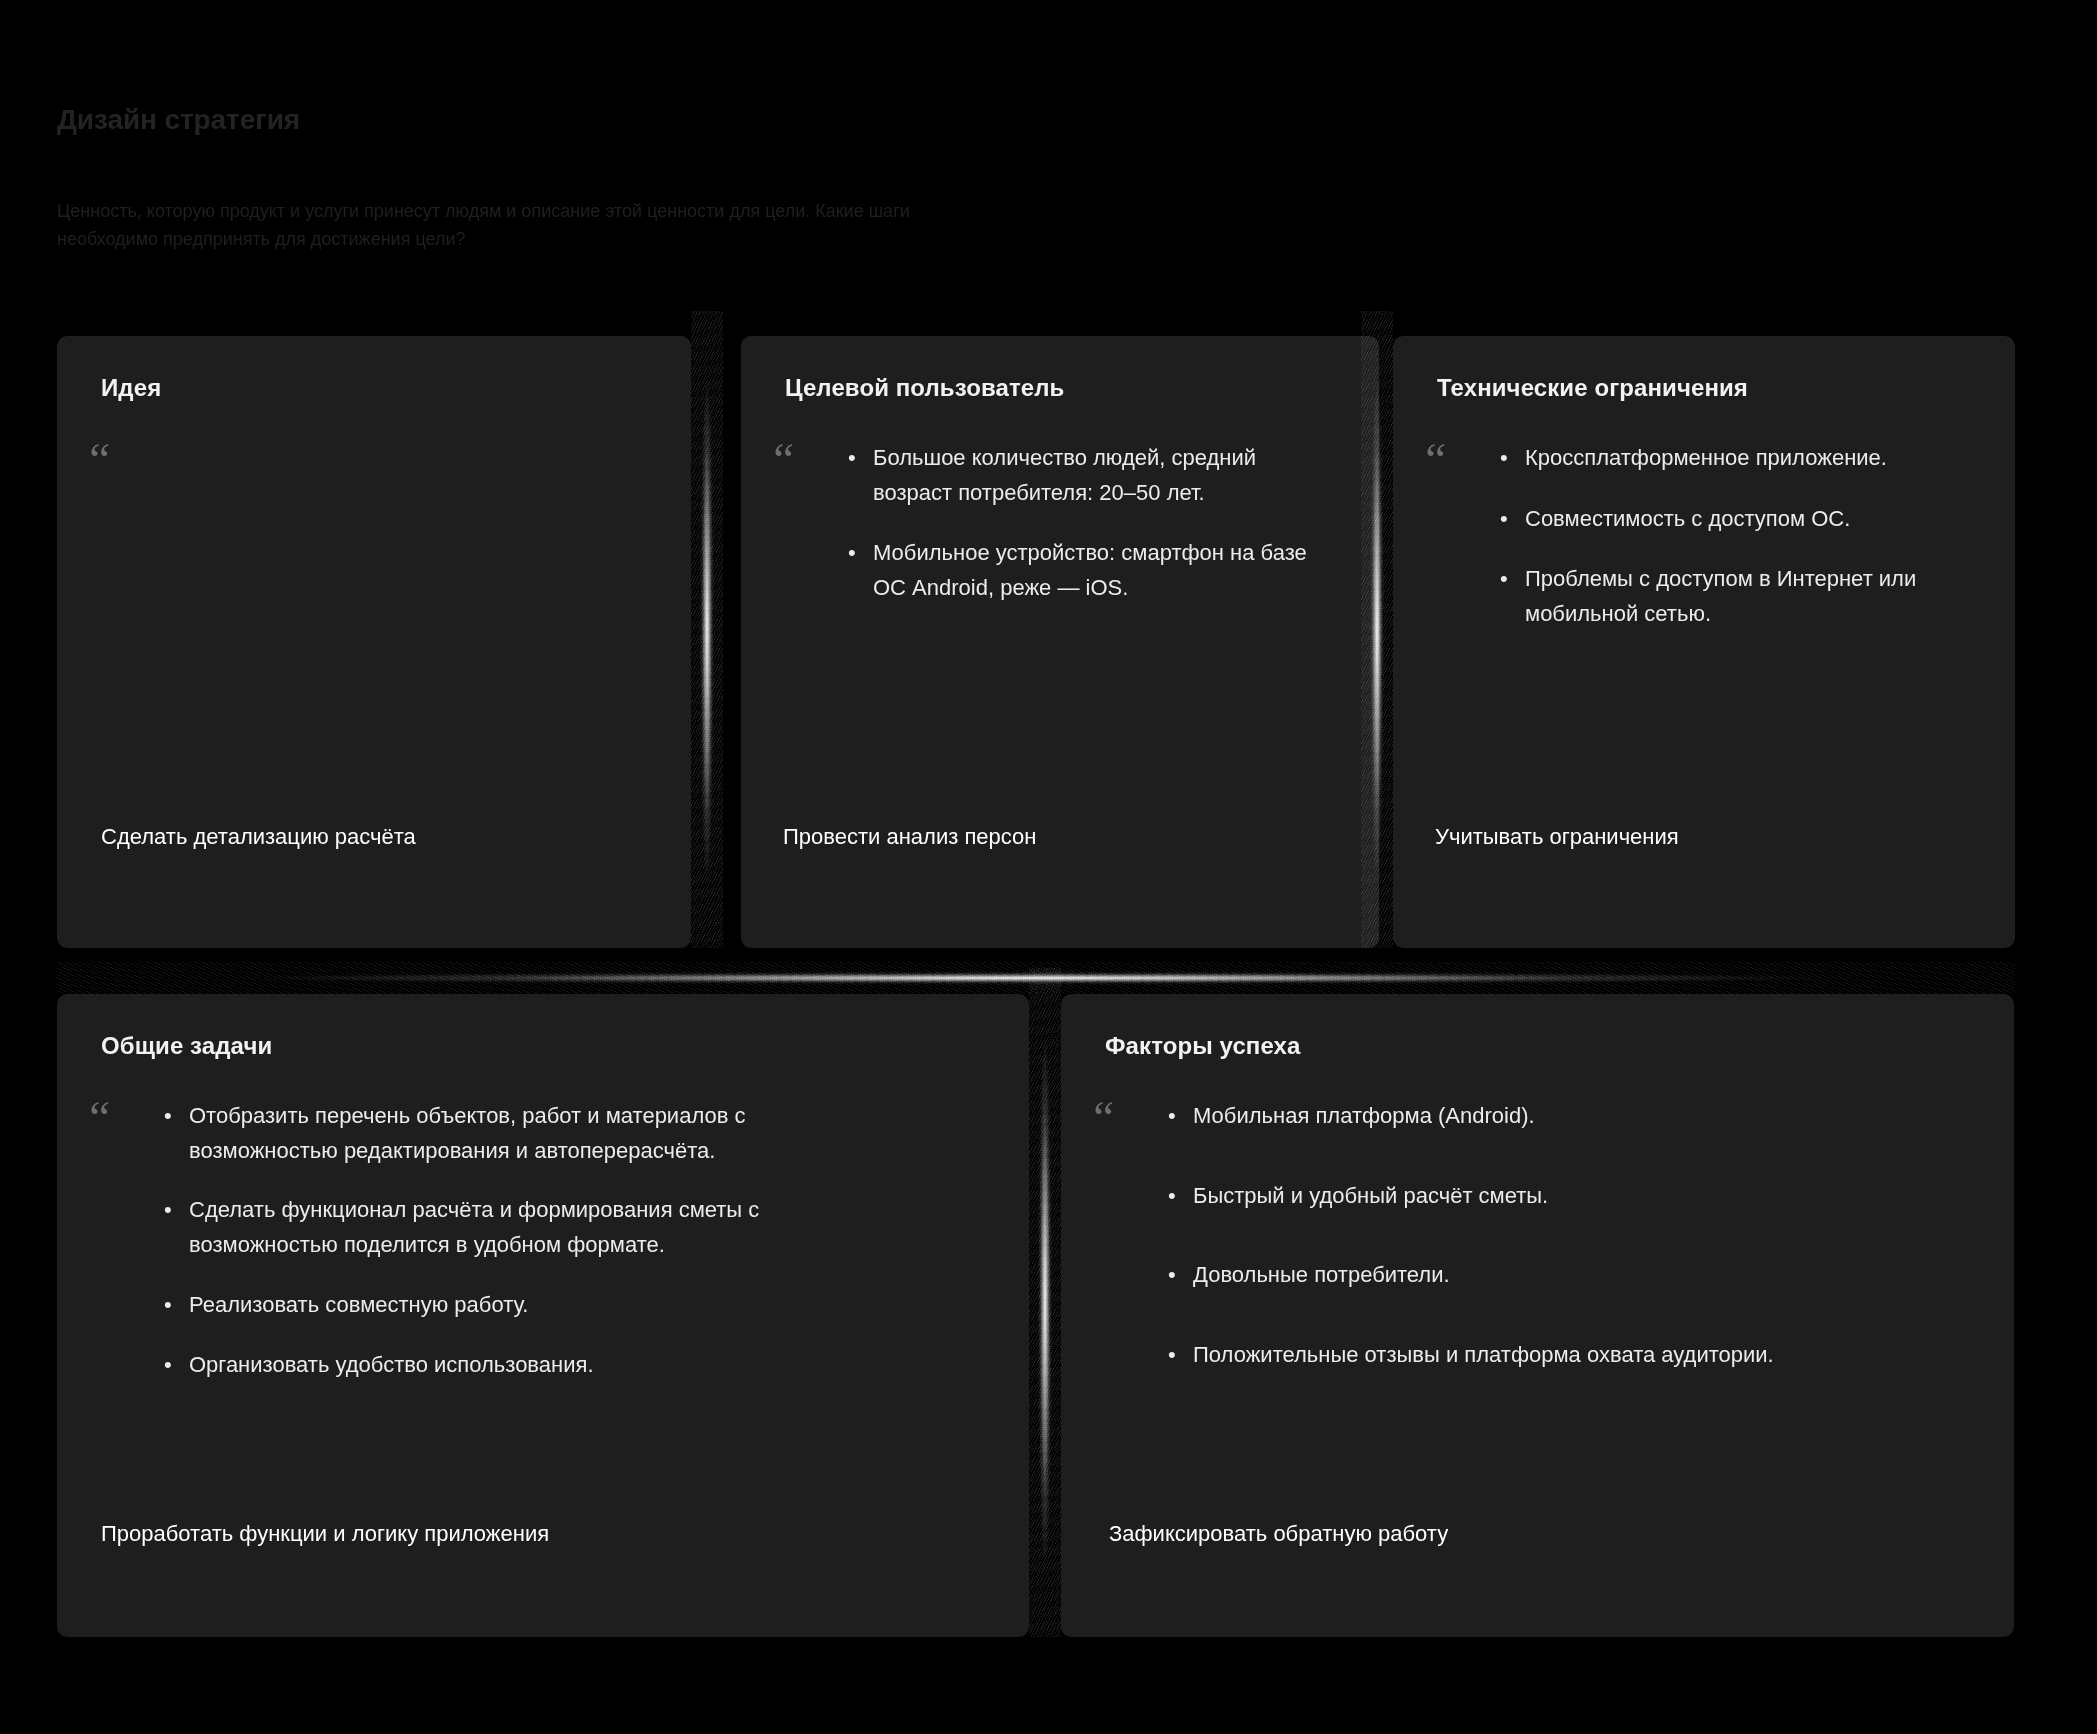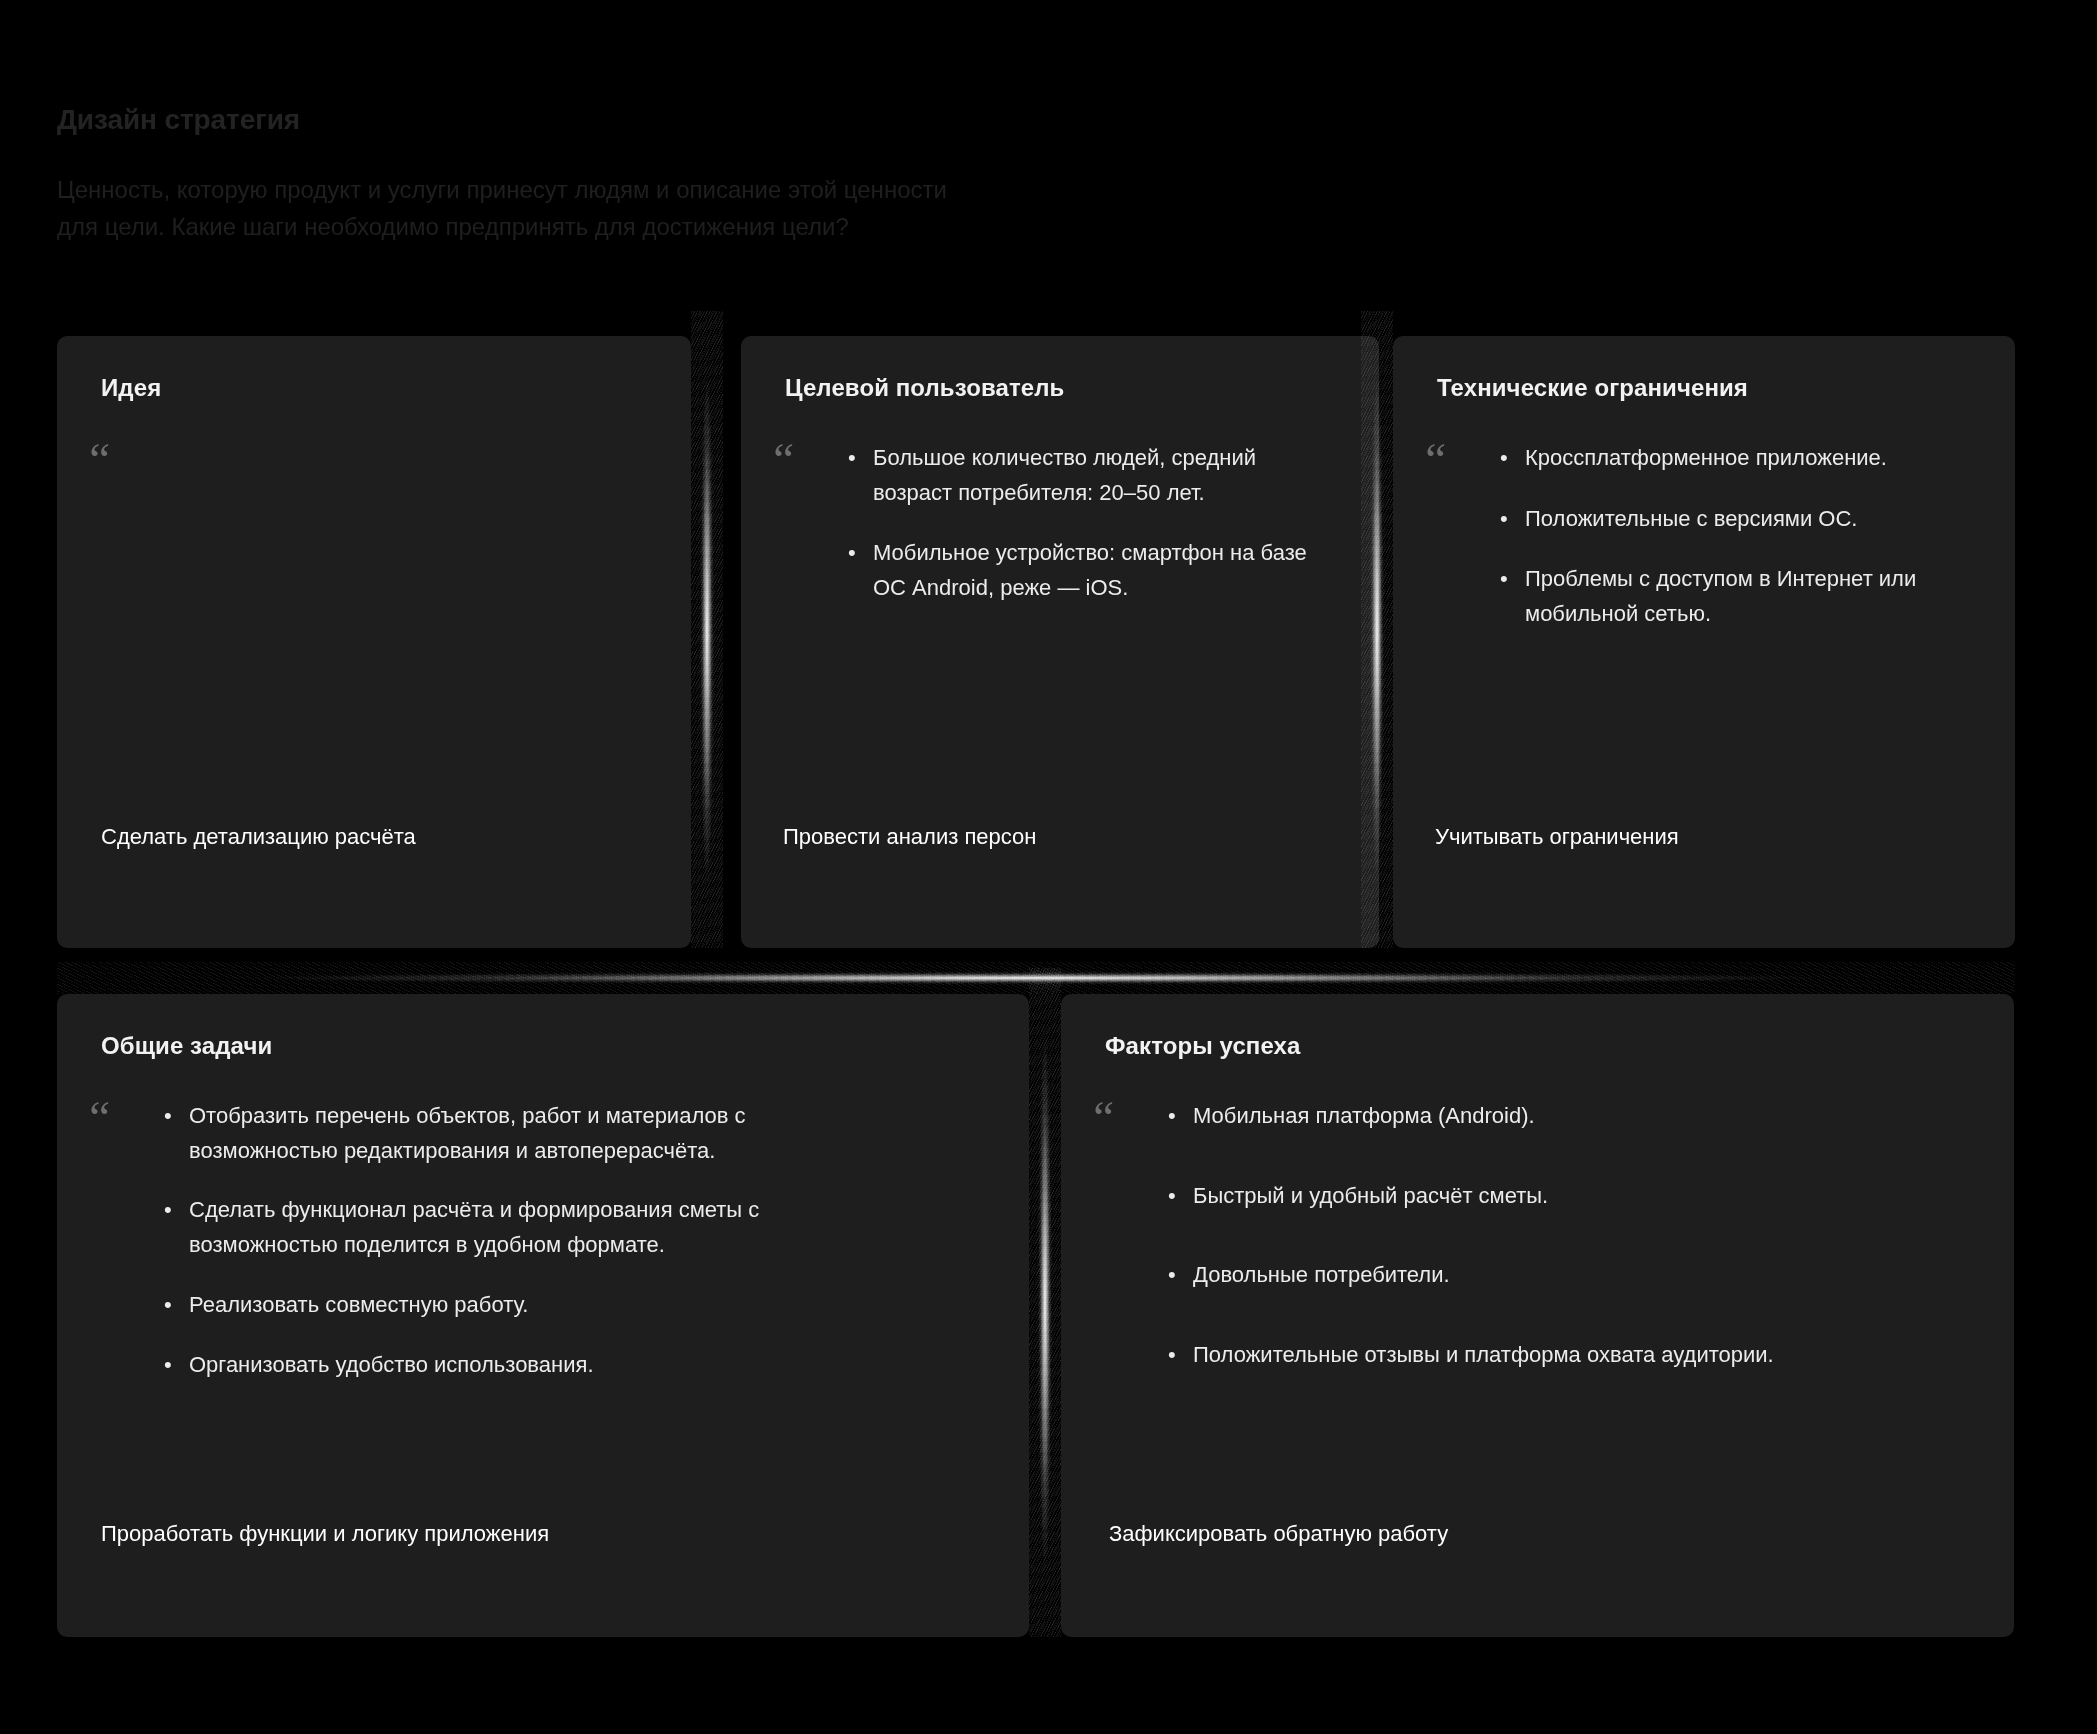--- a/index.html
+++ b/index.html
@@ -13,22 +13,22 @@
 
   .page { position:relative; width:2097px; height:1735px; background:#000; }
 
   
   .header { position:absolute; left:57px; top:102px; width:1020px; }
   .header-title {
     font-size:28px; font-weight:700; color:#232323;
     letter-spacing:-0.1px; line-height:1.25;
   }
   .header-sub {
-    margin-top:34px;
-    font-size:24px; font-weight:400; color:#1f1f1f;
+    margin-top:61px;
+    font-size:18px; font-weight:400; color:#1f1f1f;
     line-height:1.55; max-width:918px;
   }
 
   
   .grid {
     position:absolute; left:57px; top:336px;
     width:1958px; height:1301px;
   }
 
   .row { position:absolute; left:0; width:100%; }
@@ -193,21 +193,21 @@
           <div class="card-title">Технические ограничения</div>
           <div class="quote-block">
             <span class="quote-mark">“</span>
             <ul class="body-list">
               <li>
                 <span class="bullet">•</span>
                 <span>Кроссплатформенное приложение.</span>
               </li>
               <li>
                 <span class="bullet">•</span>
-                <span>Положительные с версиями ОС.</span>
+                <span>Совместимость с доступом ОС.</span>
               </li>
               <li>
                 <span class="bullet">•</span>
                 <span>Проблемы с доступом в Интернет или мобильной сетью.</span>
               </li>
             </ul>
           </div>
           <div class="card-footer">Учитывать ограничения</div>
         </div>
       </div>

